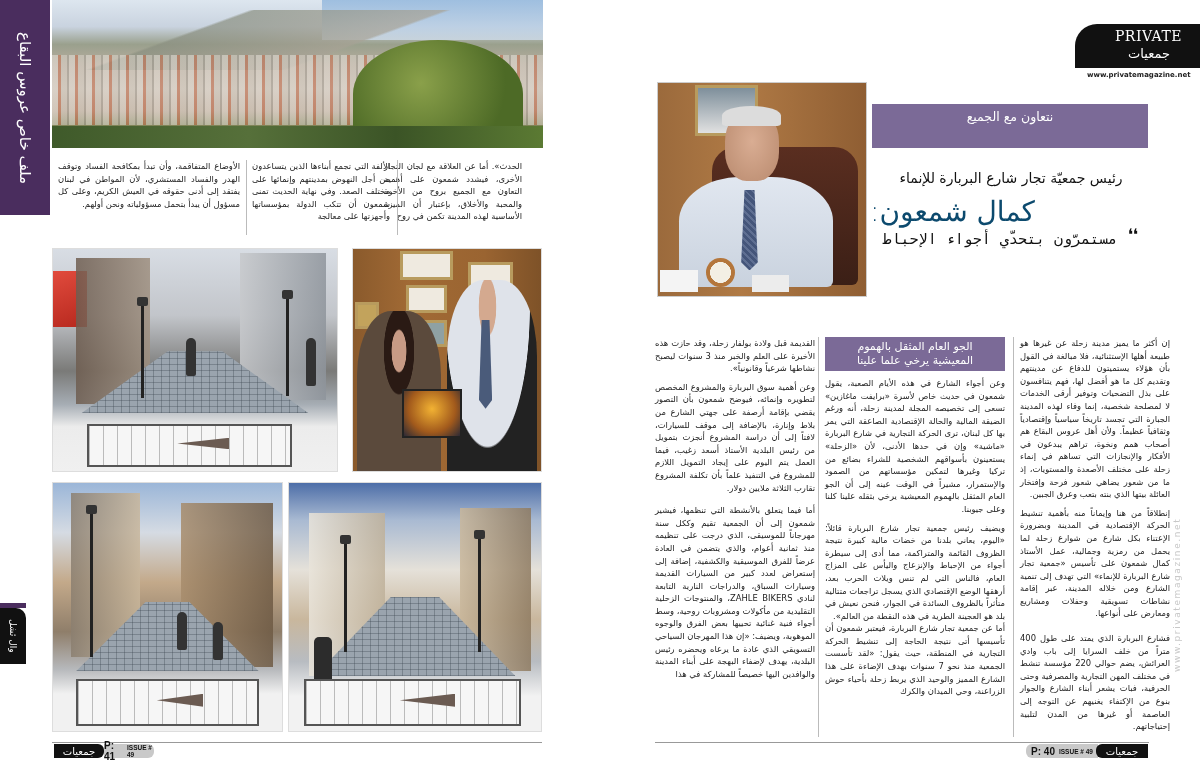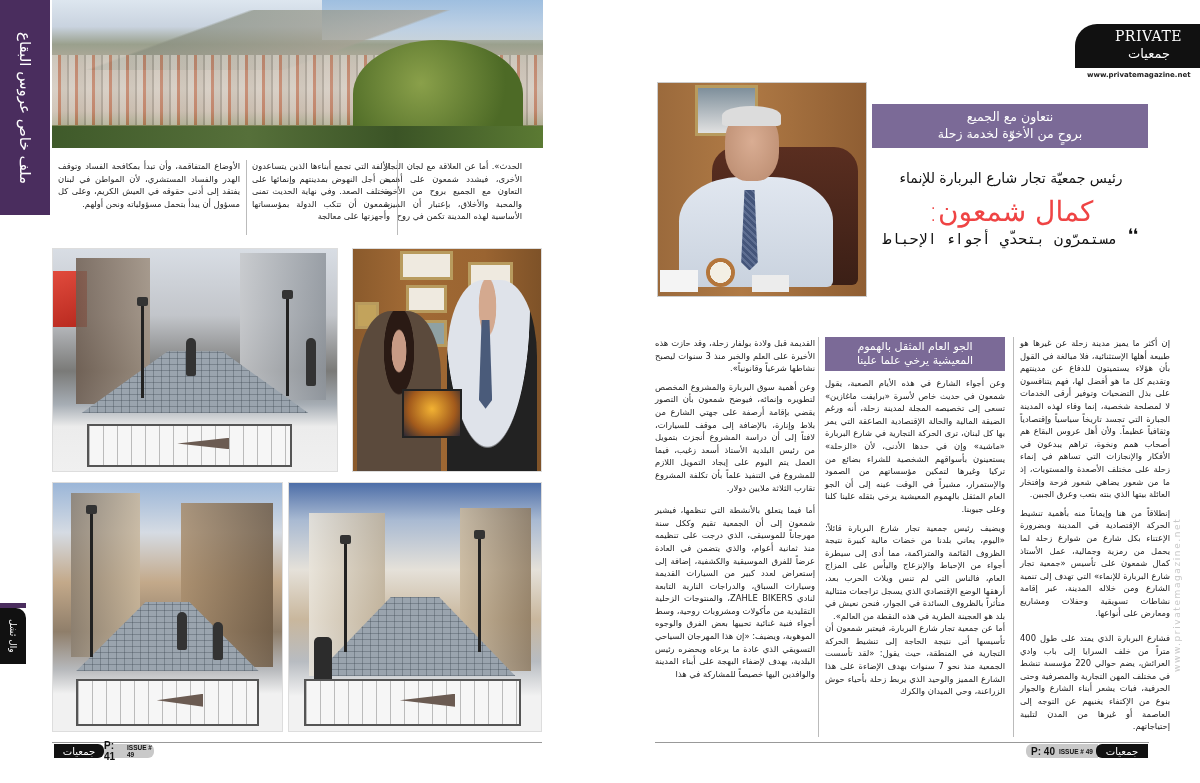--- a/index.html
+++ b/index.html
@@ -114,21 +114,21 @@
   .clock { position:absolute; left: 23%; top: 82%; width: 14%; height: 14%; border-radius: 50%; background: radial-gradient(circle,#f3efe4 0 50%,#b4763b 52%); }
   .wall-frame { position:absolute; left: 18%; top: 1%; width: 30%; height: 24%; border:3px solid #b89b5e; background: linear-gradient(180deg,#7e8f9b,#e1e1e1); }
   .nameplate { position:absolute; left: 1%; bottom: 2%; width: 18%; height: 10%; background:#f4f4f4; }
   .nameplate2 { position:absolute; left: 45%; bottom: 2%; width: 18%; height: 8%; background:#ececec; }
 
   .headline-box {
     left: 872px; top: 104px; width: 276px; height: 44px; background: #7b6a97;
     color: #fff; text-align: center; font-size: 12.5px; line-height: 17px; padding-top: 4px;
   }
   .subhead { left: 870px; top: 170px; width: 282px; text-align: center; font-size: 14px; color: #111; }
-  .name-title { left: 870px; top: 195px; width: 282px; text-align: center; font-size: 28px; color: #ef4444; font-weight: 300; }
+  .name-title { left: 870px; top: 195px; width: 282px; text-align: left; font-size: 28px; color: #0c4a6e; font-weight: 300; }
   .quote { left: 870px; top: 224px; width: 282px; text-align: center; font-size: 15px; color: #111; font-family: Liberation Mono, monospace; }
   .quote-mark { font-weight: bold; font-size: 22px; color: #111; }
 
   .section-head {
     background: #7b6a97; color: #fff; text-align: center; font-size: 11px; line-height: 14px; padding: 3px 4px;
   }
 
   .vert-url {
     left: 1172px; top: 480px; width: 20px; height: 230px; writing-mode: vertical-rl; transform: rotate(180deg);
     font-size: 9px; color: #c8c8c8; letter-spacing: 1.6px; text-align: center;
@@ -232,21 +232,20 @@
   <div class="head"></div>
   <div class="hair"></div>
   <div class="ptie"></div>
   <div class="clock"></div>
   <div class="nameplate"></div>
   <div class="nameplate2"></div>
 </div>
 
 <div class="abs headline-box">
   <div>نتعاون مع الجميع</div>
-  <div>بروحٍ من الأخوّة لخدمة زحلة</div>
 </div>
 <div class="abs subhead" style="direction:rtl;">رئيس جمعيّة تجار شارع البربارة للإنماء</div>
 <div class="abs name-title" style="direction:rtl;">كمال شمعون:</div>
 <div class="abs quote" style="direction:rtl;">
   <span class="quote-mark">❝</span>
   <span>مستمرّون بتحدّي أجواء الإحباط</span>
 </div>
 
 <div class="abs rtl text-col" style="left:1020px; top:337px; width:150px;">
   <p>إن أكثر ما يميز مدينة زحلة عن غيرها هو طبيعة أهلها الإستثنائية، فلا مبالغة في القول بأن هؤلاء يستميتون للدفاع عن مدينتهم وتقديم كل ما هو أفضل لها، فهم يتنافسون على بذل التضحيات وتوفير أرقى الخدمات لا لمصلحة شخصية، إنما وفاء لهذه المدينة الجبارة التي تجسد تاريخاً سياسياً وإقتصادياً وثقافياً عظيماً. ولأن أهل عروس البقاع هم أصحاب همم ونخوة، تراهم يبدعون في الأفكار والإنجازات التي تساهم في إنماء زحلة على مختلف الأصعدة والمستويات، إذ ما من شعور يضاهي شعور فرحة وإفتخار العائلة بيتها الذي بنته بتعب وعرق الجبين.</p>

